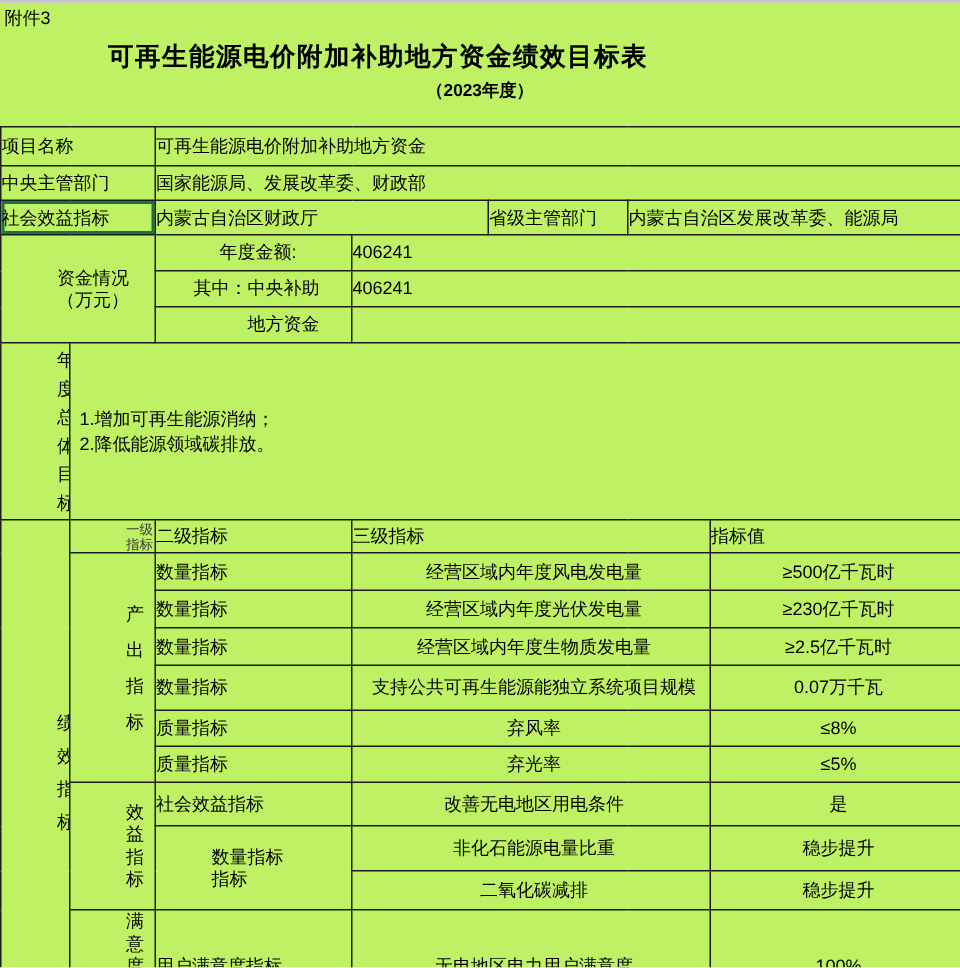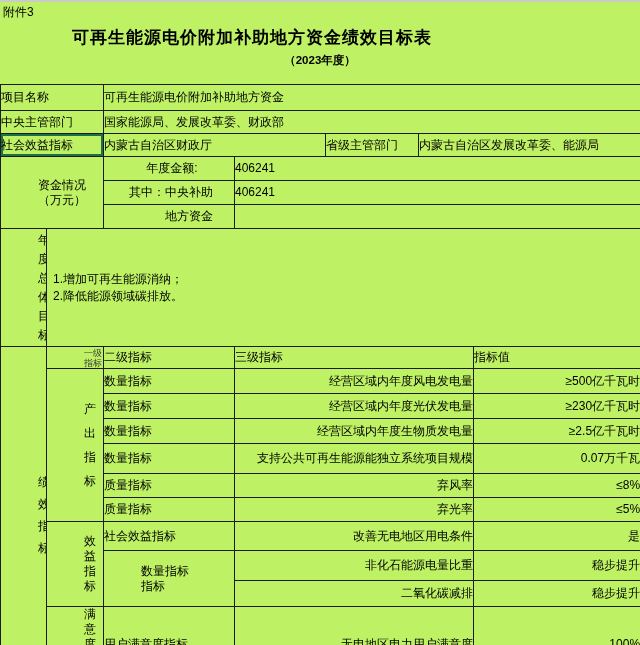--- a/index.html
+++ b/index.html
@@ -21,21 +21,21 @@
   }
   td{
     border:1px solid #1c1c1c;
     font-size:12px;
     padding:0;
     vertical-align:middle;
     overflow:hidden;
     line-height:15px;
   }
   .c{text-align:left;}
-  .l{text-align:right;padding-left:4px;}
+  .l{text-align:center;padding-left:4px;}
   .pre{white-space:pre-line;padding-left:37px;}
   .small{font-size:9px;line-height:10px;color:#3a3a3a;margin-top:36px;}
   .fund-l0{padding-left:6px;text-align:center;}
   .fund-l1{padding-left:25px;margin-top:40px;}
   .fund-l2{padding-left:61px;margin-top:41px;}
   .goal-label{line-height:19px;}
   .perf-label{line-height:22px;}
   .output-label{line-height:24px;}
   .grp2{line-height:15px;}
   .goal-content{padding-left:6px;line-height:17px;margin-top:22px;}

